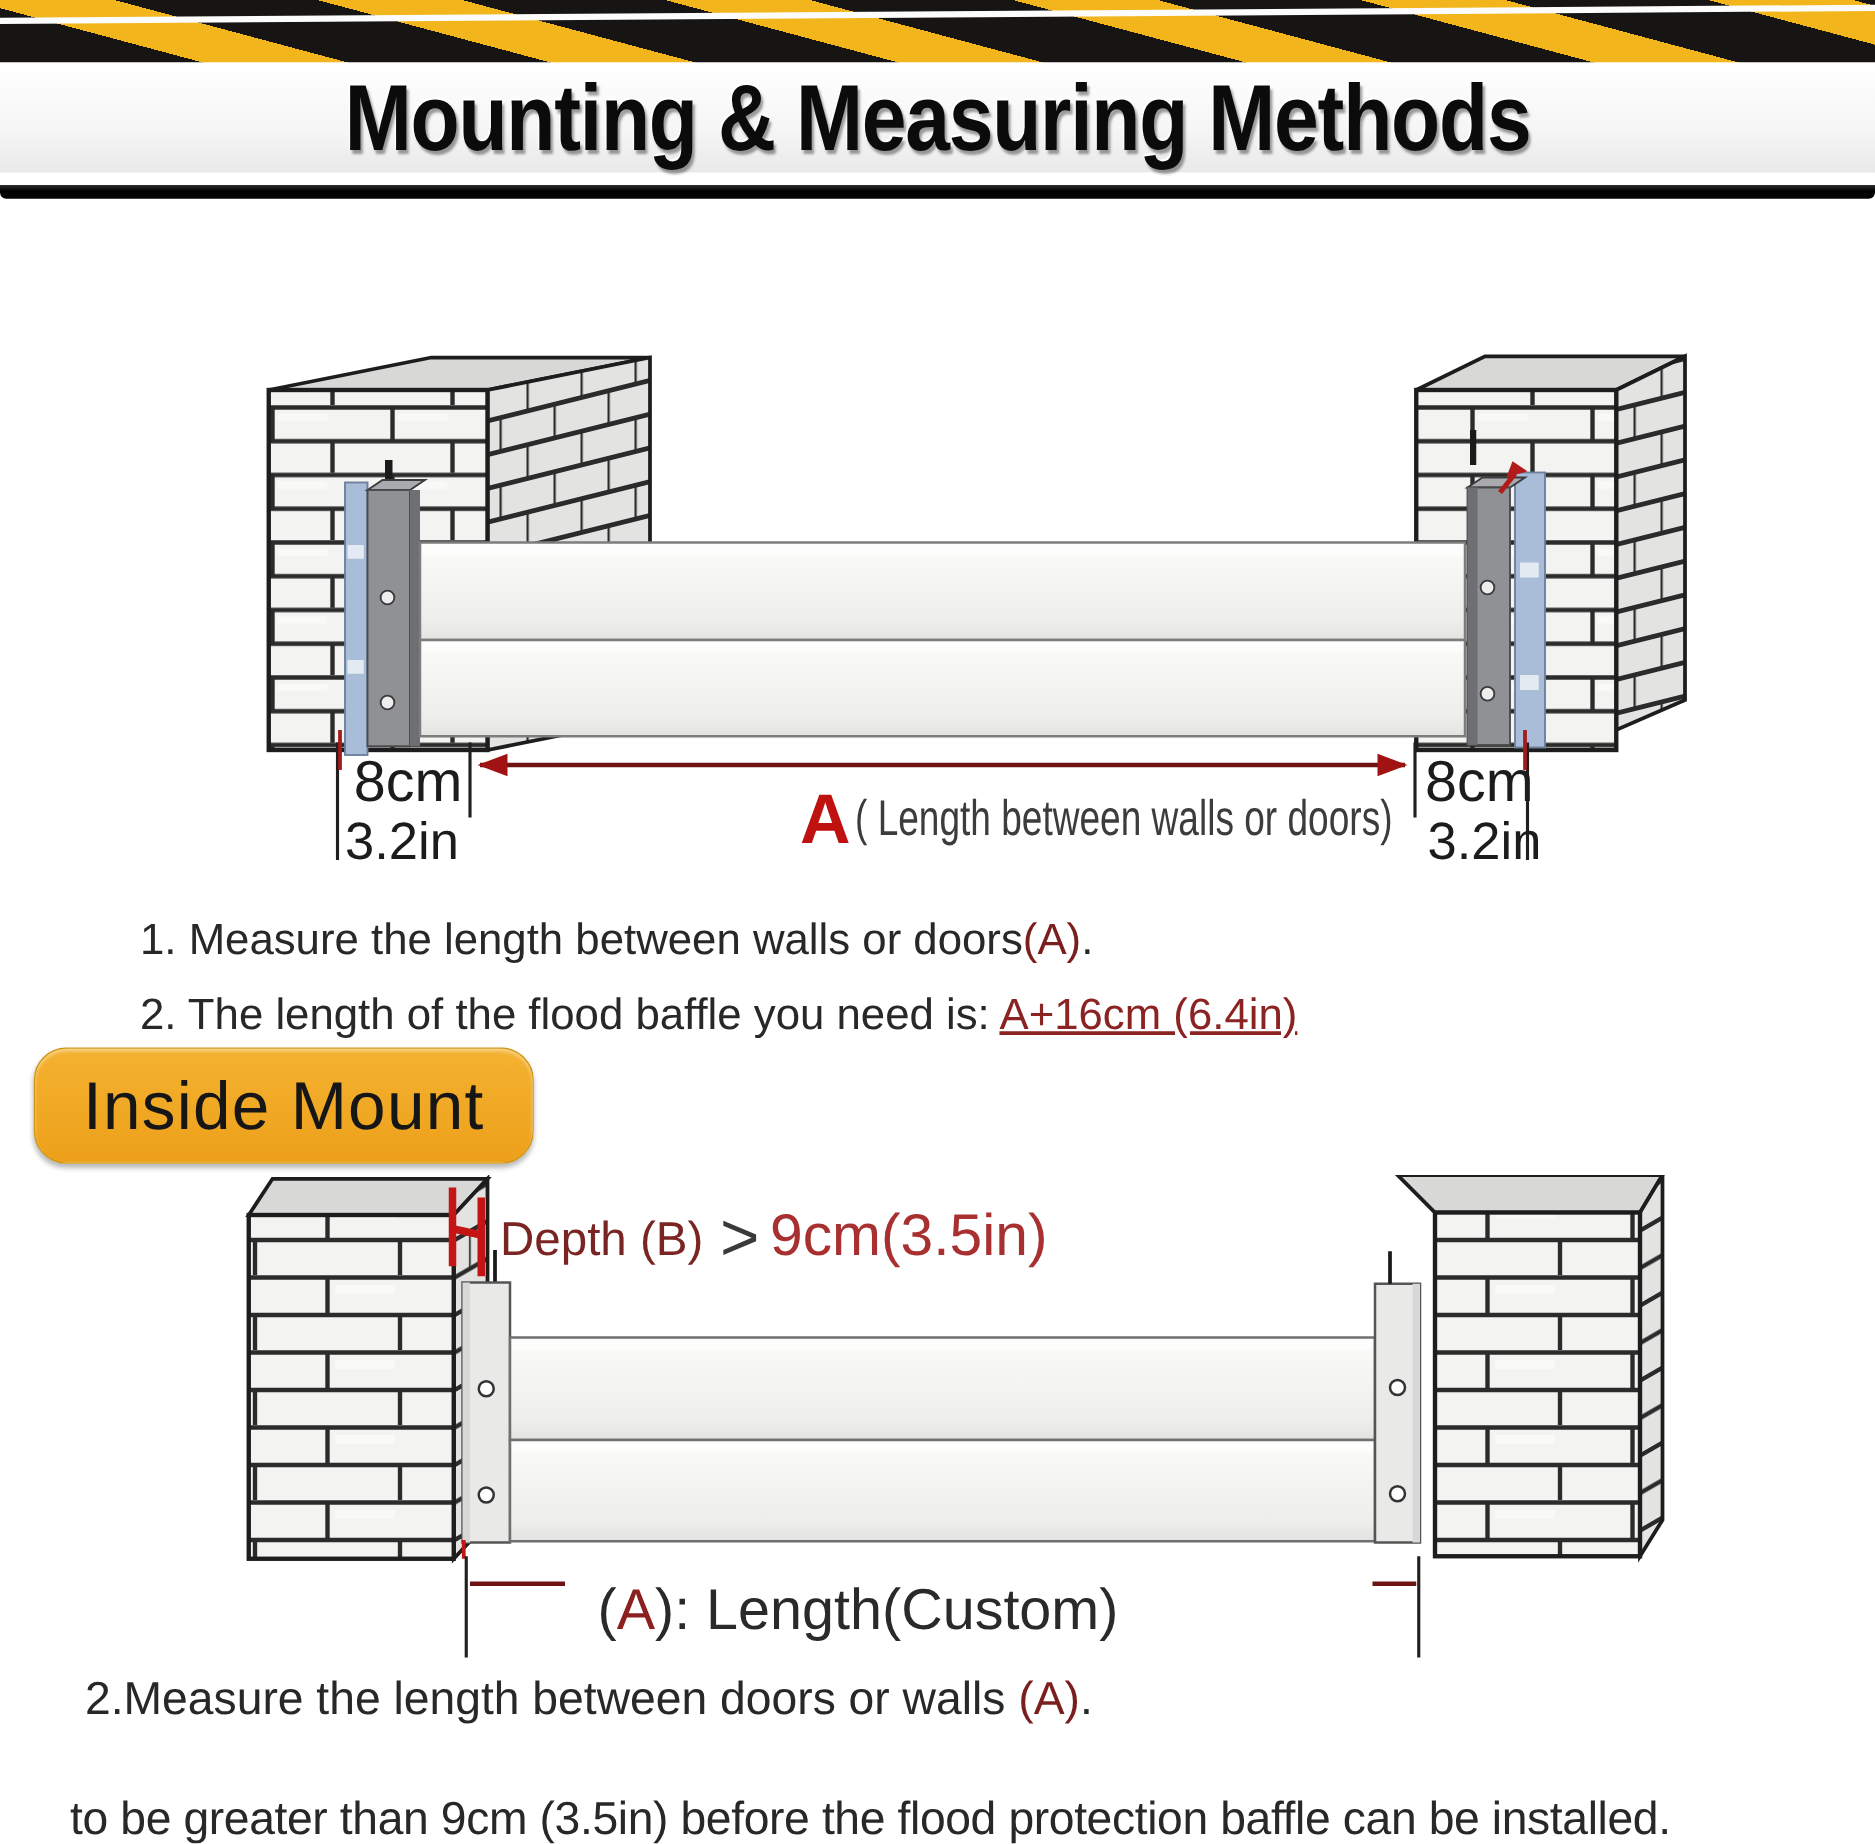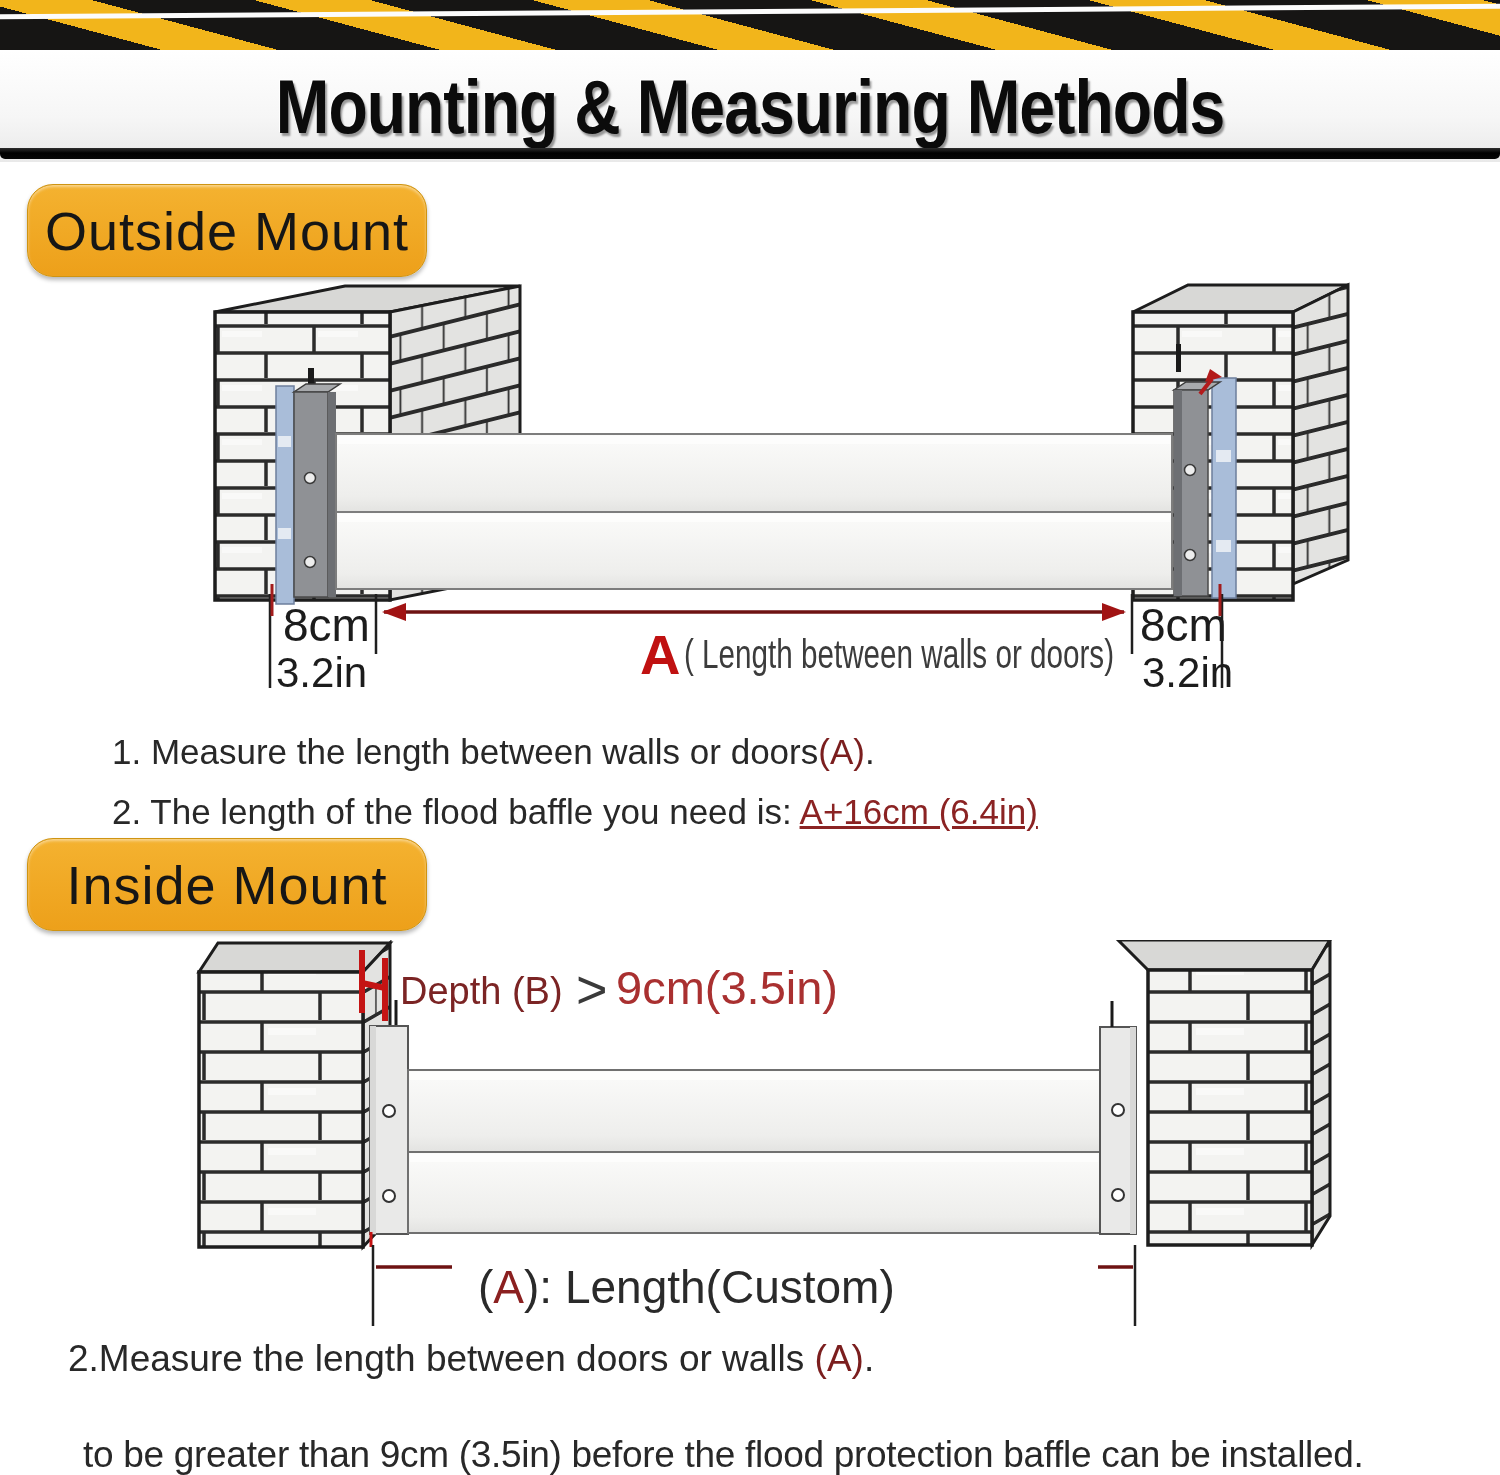--- a/index.html
+++ b/index.html
@@ -10,21 +10,21 @@
   
   .hazard-band{
     position:absolute;top:0;left:0;right:0;height:50px;
     background:repeating-linear-gradient(15deg,#161514 0 42px,#f2b51b 42px 72px);
   }
   .hazard-band::after{
     content:"";position:absolute;left:-12px;right:-12px;top:9px;height:5px;
     background:#fcfcfc;transform:rotate(-0.4deg);
   }
   .title-bar{
-    position:absolute;top:50px;left:0;right:0;height:112px;
+    position:absolute;top:50px;left:0;right:0;height:88px;
     background:linear-gradient(180deg,#ffffff 0%,#f6f6f6 60%,#e9e9e9 100%);
     display:flex;align-items:center;justify-content:center;
   }
   .page-title{
     font-size:67px;font-weight:bold;letter-spacing:-1px;color:#0b0b0b;
     transform:scale(0.96,1.12);
     text-shadow:2px 3px 2px rgba(0,0,0,0.38),-1px -1px 0 rgba(255,255,255,0.9);
     white-space:nowrap;
   }
   .dark-rule{
@@ -46,38 +46,35 @@
   
   svg.diagram{position:absolute;left:0;width:1500px;display:block;}
   svg.d1{top:280px;height:430px;}
   svg.d2{top:940px;height:390px;}
   svg text{font-family:"Liberation Sans",sans-serif;}
   
   .steps1{position:absolute;left:112px;top:712px;font-size:35px;color:#282828;margin-top:20px;}
   .steps1 .step-line{margin-bottom:20px;white-space:nowrap;}
   .s2l1{position:absolute;left:68px;top:1338px;font-size:37px;color:#282828;white-space:nowrap;}
   .s2l2{position:absolute;left:68px;top:1392px;font-size:37px;color:#282828;white-space:nowrap;letter-spacing:-0.3px;}
-  .s2l3{position:absolute;left:56px;top:1434px;font-size:37px;color:#282828;white-space:nowrap;letter-spacing:-0.3px;margin-left:27px;}
+  .s2l3{position:absolute;left:56px;top:1434px;font-size:37px;color:#282828;white-space:nowrap;letter-spacing:-0.3px;}
   .hl-maroon{color:#7b1e1e;}
   .hl-red{color:#8b2323;text-decoration:underline;}
 </style>
 </head>
 <body>
 
 <div class="page">
 
   <div class="hazard-band"></div>
   <div class="title-bar">
     <div class="page-title">Mounting &amp; Measuring Methods</div>
   </div>
   <div class="dark-rule"></div>
 
-  <div class="badge badge-outside">
-    <span>Outside Mount</span>
-  </div>
 
   <svg class="diagram d1" viewBox="0 280 1500 430">
     <defs>
       <pattern id="brickA" width="96" height="54" patternUnits="userSpaceOnUse">
         <rect width="96" height="54" fill="#f3f3f1"></rect>
         <path d="M0 2 H96 M0 29 H96" stroke="#2b2b2b" stroke-width="3.5" fill="none"></path>
         <path d="M26 2 V29 M74 29 V54" stroke="#2b2b2b" stroke-width="3.5" fill="none"></path>
         <rect x="30" y="7" width="40" height="6" fill="#ffffff" opacity="0.5"></rect>
       </pattern>
       <pattern id="sideA" width="96" height="54" patternUnits="userSpaceOnUse" patternTransform="skewY(-14) scale(0.45,1)">

